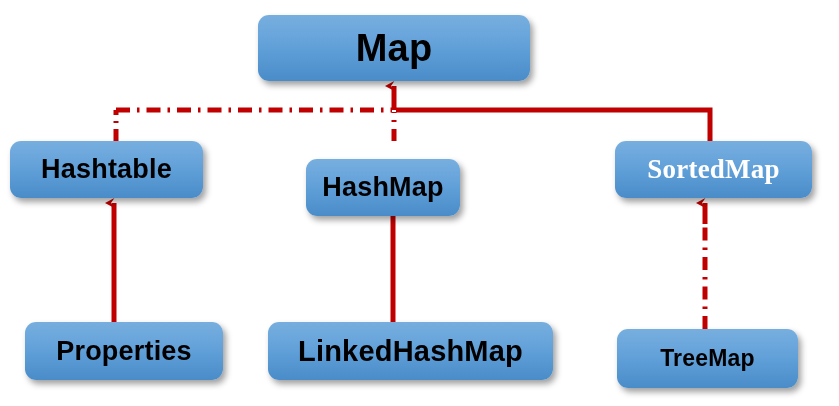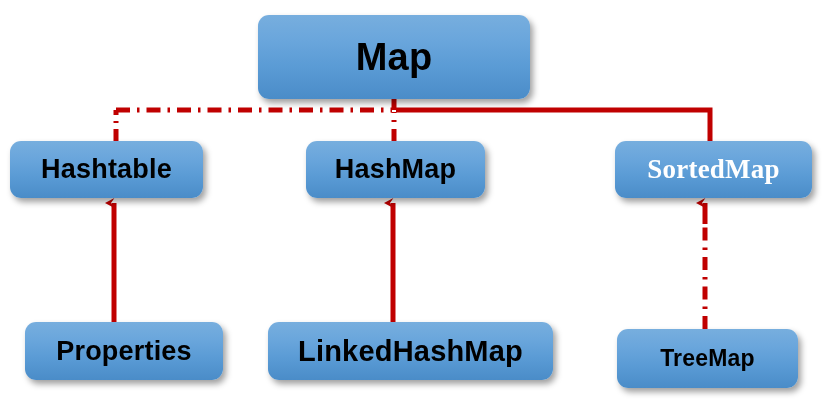--- a/index.html
+++ b/index.html
@@ -66,29 +66,29 @@
     <path d="M394 110 L394 86" stroke="#c00000" stroke-width="5" fill="none" marker-end="url(#arrowUp)"></path>
 
     <path d="M114 322 L114 203" stroke="#c00000" stroke-width="5" fill="none" marker-end="url(#arrowUp)"></path>
 
     <path d="M393 322 L393 203" stroke="#c00000" stroke-width="5" fill="none" marker-end="url(#arrowUp)"></path>
 
     <path d="M705 329 L705 222" stroke="#c00000" stroke-width="5" fill="none" stroke-dasharray="13 7 2.5 7"></path>
     <path d="M705 224 L705 203" stroke="#c00000" stroke-width="5" fill="none" marker-end="url(#arrowUp)"></path>
   </svg>
 
-  <div class="node" style="left:258px; top:15px; width:272px; height:84px; font-size:38px;">
+  <div class="node" style="left:258px; top:15px; width:272px; height:66px; font-size:38px;">
     <span class="node-label">Map</span>
   </div>
 
   <div class="node" style="left:10px; top:141px; width:193px; height:57px; font-size:27px;">
     <span class="node-label">Hashtable</span>
   </div>
 
-  <div class="node" style="left:306px; top:141px; width:179px; height:57px; font-size:27px;">
+  <div class="node" style="left:306px; top:159px; width:154px; height:57px; font-size:27px;">
     <span class="node-label">HashMap</span>
   </div>
 
   <div class="node light-text" style="left:615px; top:141px; width:197px; height:57px; font-size:27px;">
     <span class="node-label">SortedMap</span>
   </div>
 
   <div class="node" style="left:25px; top:322px; width:198px; height:58px; font-size:27px;text-align:center;">
     <span class="node-label">Properties</span>
   </div>

